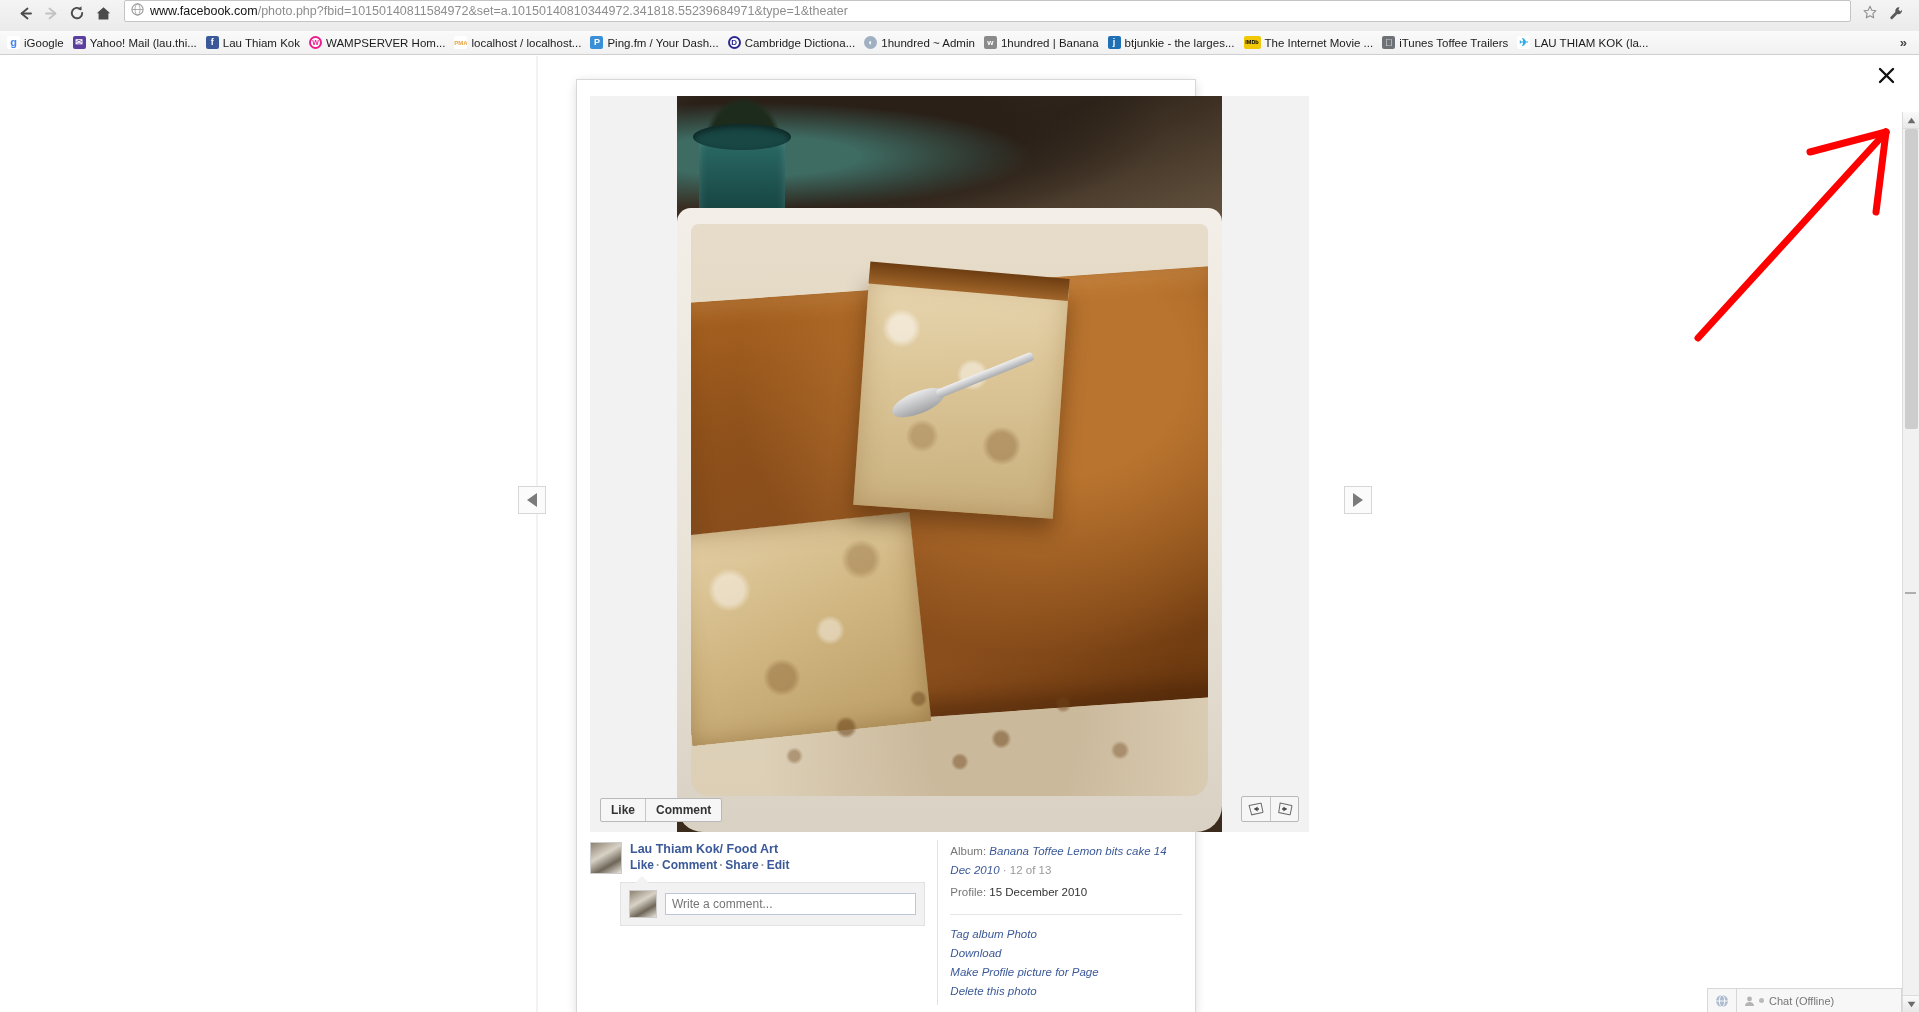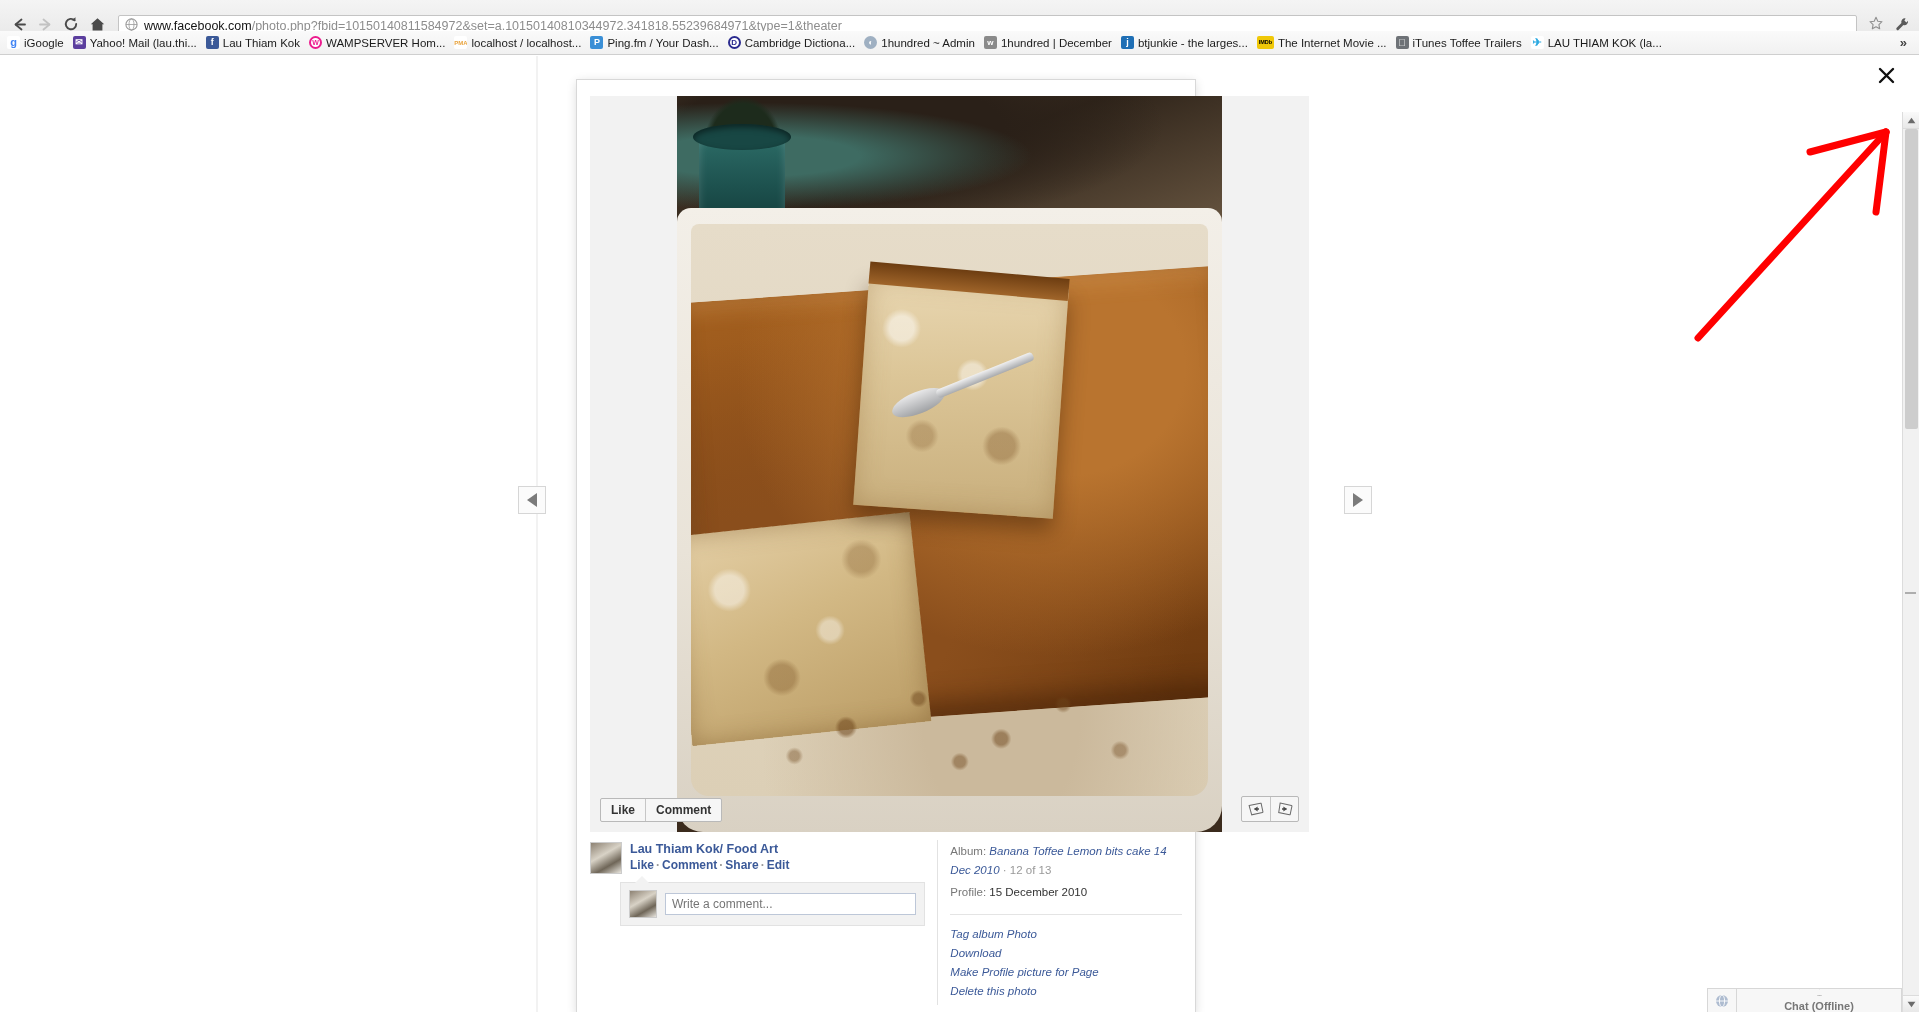--- a/index.html
+++ b/index.html
@@ -9,21 +9,21 @@
     font-family: "Liberation Sans", sans-serif;
     background: #ffffff;
   }
 
   
   #browser { position: absolute; inset: 0; background: #fff; }
 
   .toolbar {
     position: absolute; top: 0; left: 0; right: 0; height: 38px;
     background: linear-gradient(#f4f4f4, #e9e9e9);
-    display: flex; align-items: flex-end; padding: 0 6px;
+    display: flex; align-items: flex-start; padding: 0 12px;
     border-bottom: 1px solid #d0d0d0;
   }
   .nav-btn {
     width: 26px; height: 26px; display: flex; align-items: center; justify-content: center;
     color: #5a5a5a; font-size: 17px; line-height: 1; flex: none;
   }
   .nav-btn.disabled { color: #c2c2c2; }
   .nav-btn svg { display:block; }
 
   .omnibox {
@@ -304,21 +304,21 @@
   .chatbar {
     position:absolute; right:17px; bottom:0; height:24px;
     display:flex; align-items:stretch; font-size:11px; color:#777;
   }
   .chat-globe {
     width:30px; background:#f7f7f7; border:1px solid #d7d7d7; border-bottom:none;
     display:flex; align-items:center; justify-content:center;
   }
   .chat-tab {
     width:165px; background:#f7f7f7; border:1px solid #d7d7d7; border-bottom:none; border-left:none;
-    display:flex; align-items:center; gap:5px; padding:0 8px; font-weight:bold;flex-direction:column;
+    display:flex; align-items:center; gap:5px; padding:0 8px; font-weight:normal;
   }
   .dot-green { width:5px;height:5px;border-radius:50%;background:#bbb; }
 </style>
 </head>
 <body>
 
 <div id="browser">
 
   <div class="toolbar">
     <div class="nav-btn">
@@ -400,21 +400,21 @@
     <div class="bm">
         <span class="favicon" style="background:#fff;color:#2b2b8f;border:2px solid #2b2b8f;border-radius:50%;font-size:8px;">D</span>
         <span>Cambridge Dictiona...</span>
       </div>
     <div class="bm">
         <span class="favicon" style="background:#9fb0c2;border-radius:50%;font-size:8px;">◐</span>
         <span>1hundred ~ Admin</span>
       </div>
     <div class="bm">
         <span class="favicon" style="background:#8a8a8a;font-size:8px;">w</span>
-        <span>1hundred | December</span>
+        <span>1hundred | Banana</span>
       </div>
     <div class="bm">
         <span class="favicon" style="background:#1f6fb5;">j</span>
         <span>btjunkie - the larges...</span>
       </div>
     <div class="bm">
         <span class="favicon" style="background:#f0c808;color:#000;font-size:5.5px;width:17px;">IMDb</span>
         <span>The Internet Movie ...</span>
       </div>
     <div class="bm">

